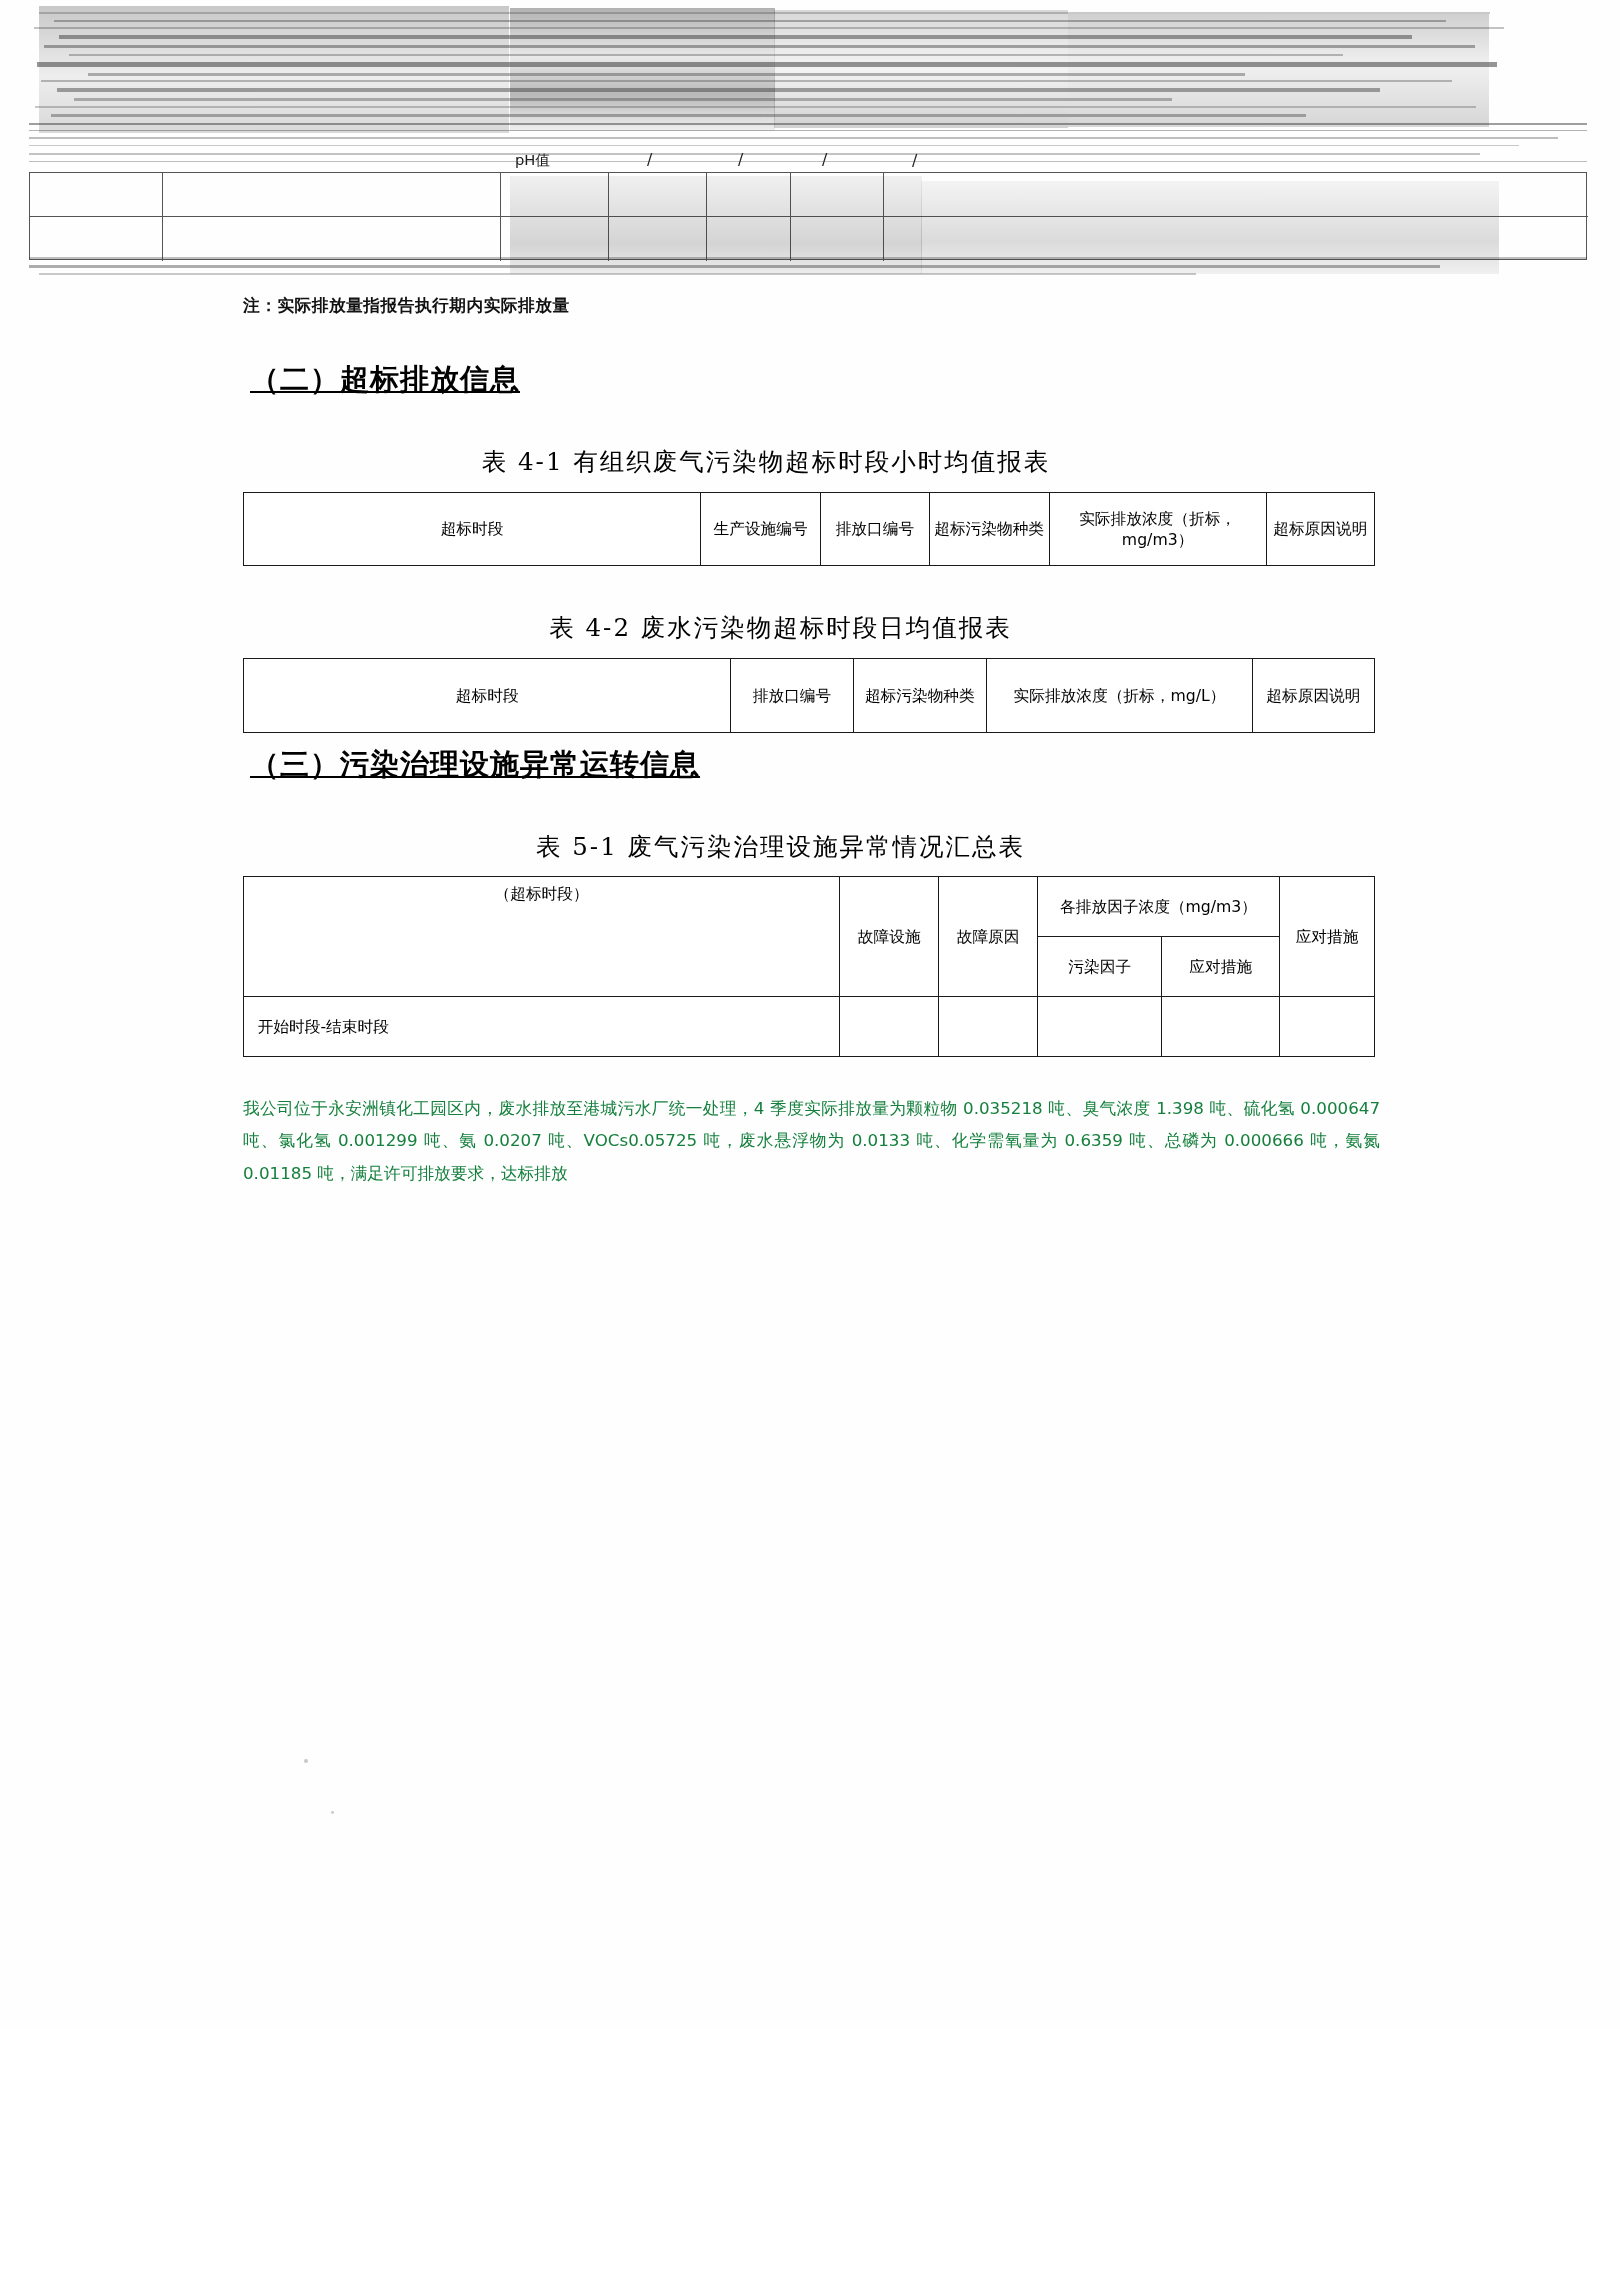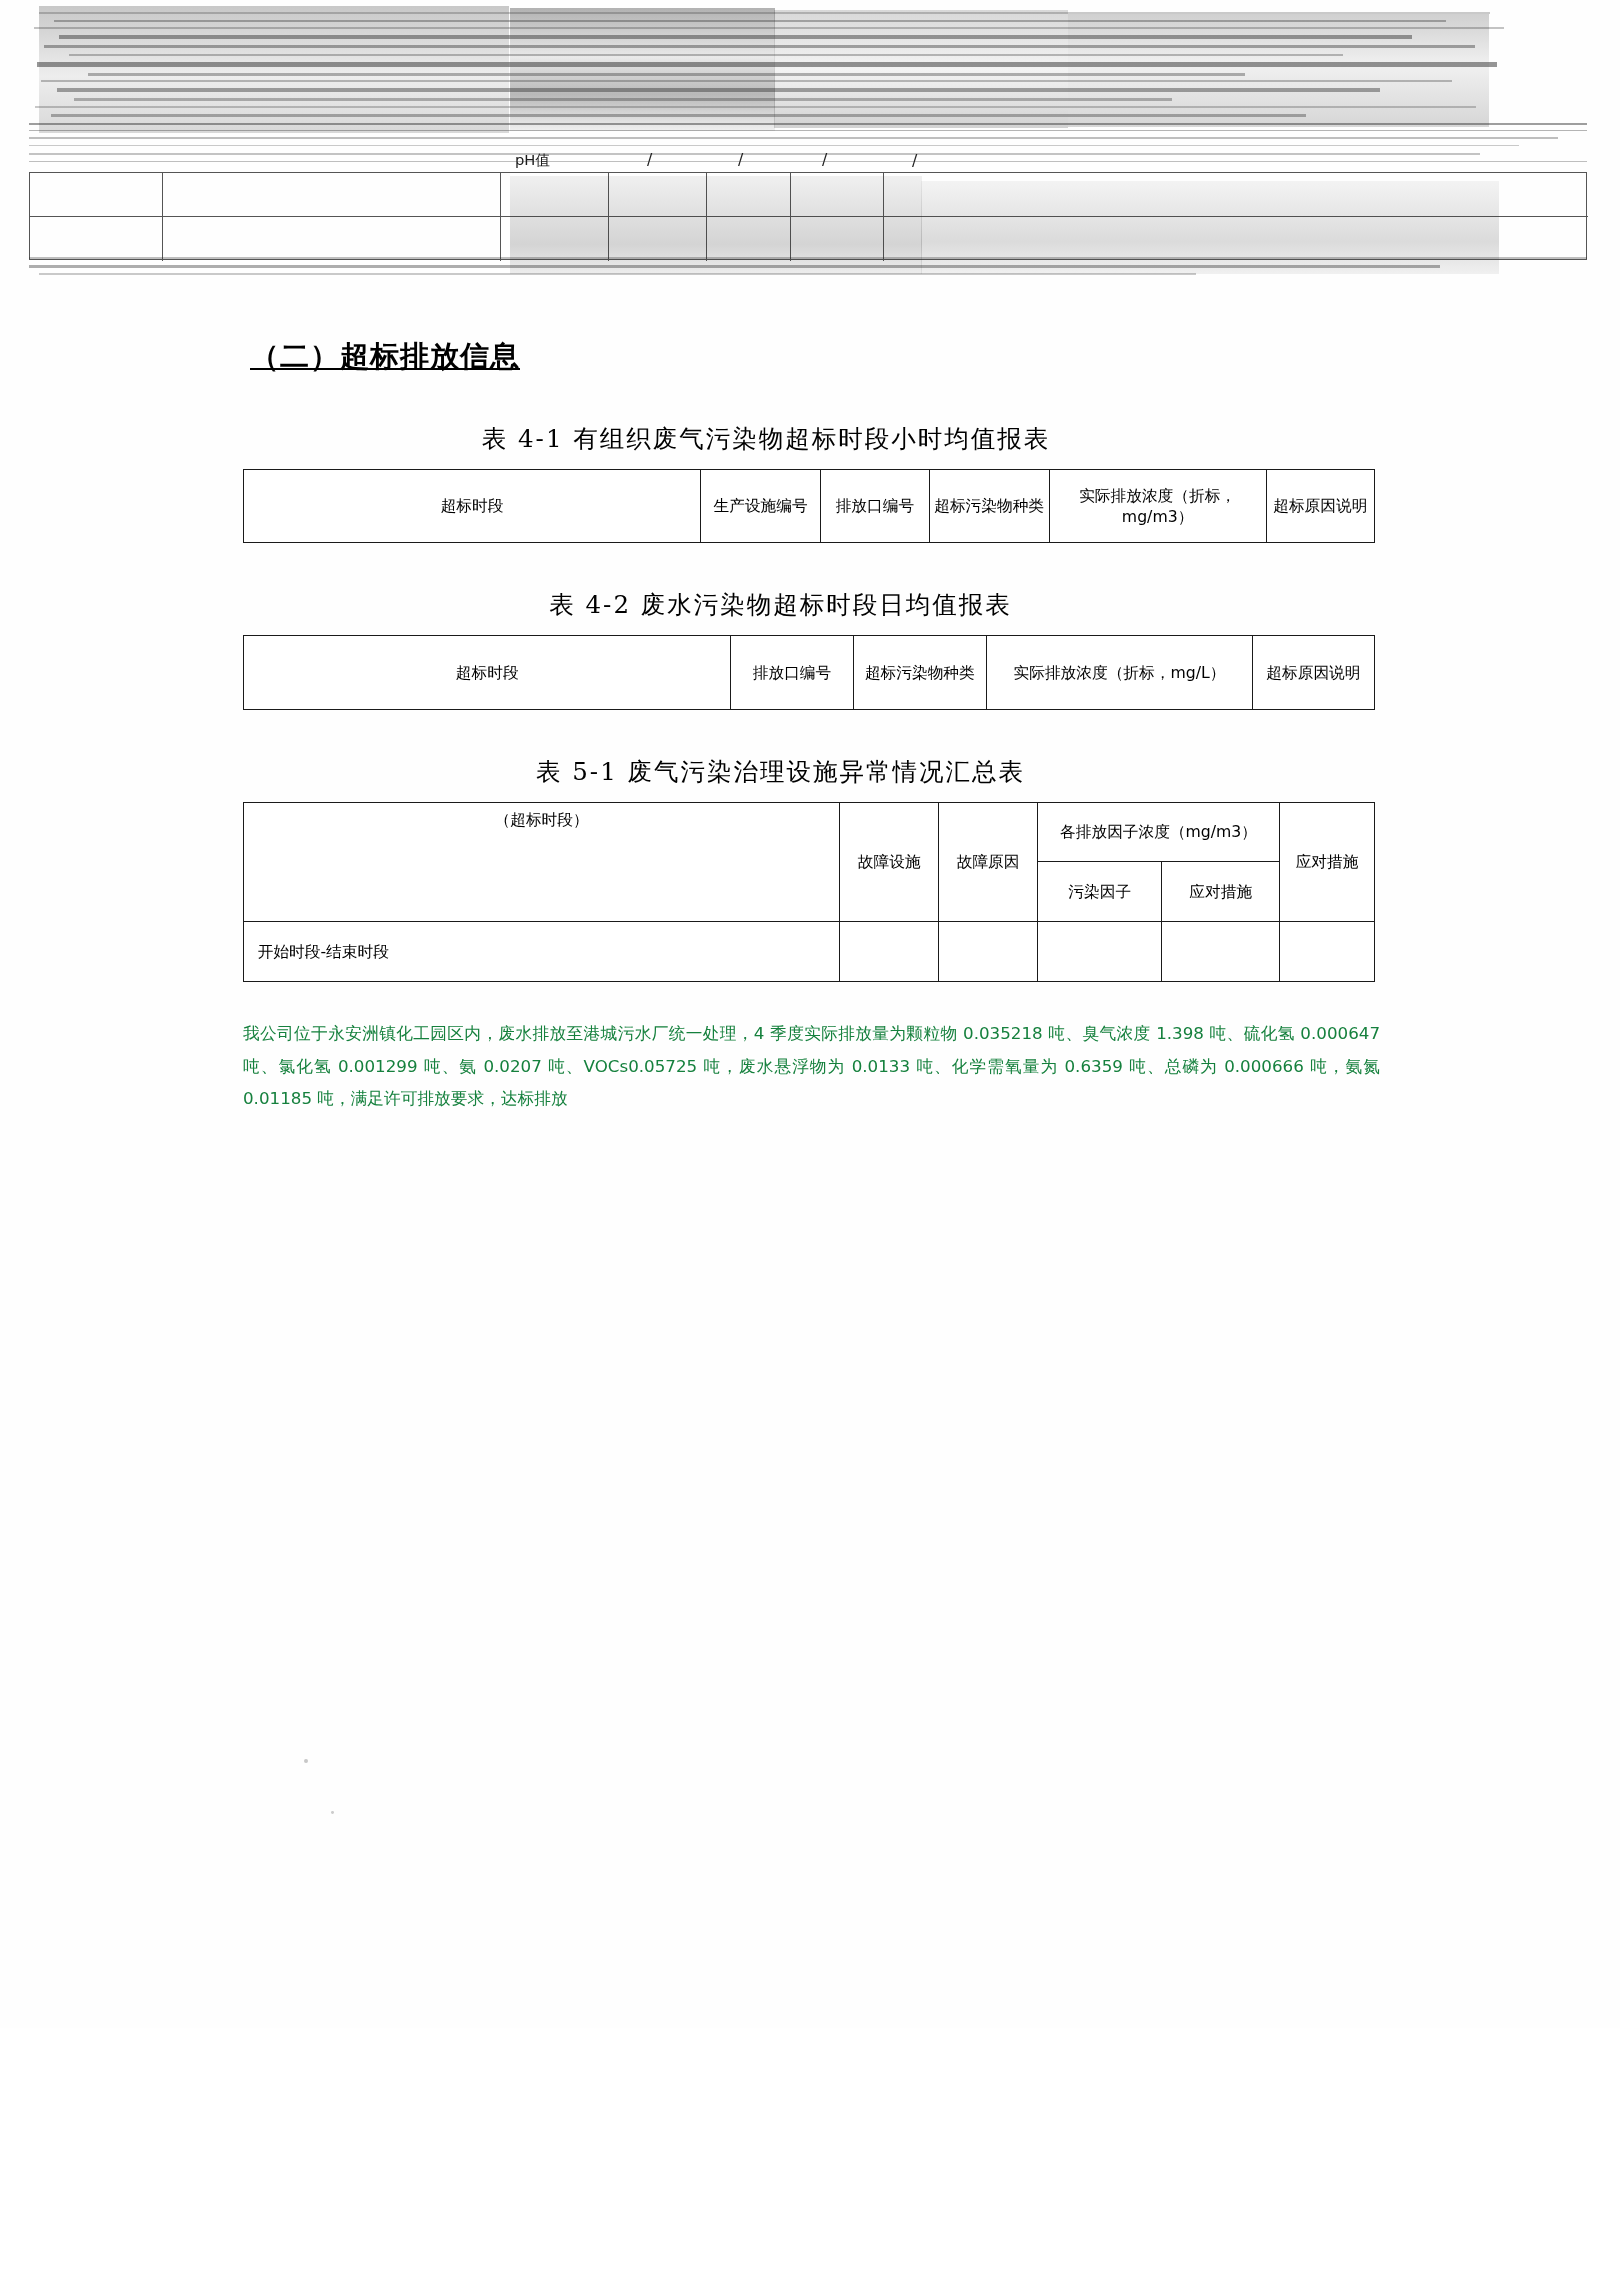--- a/index.html
+++ b/index.html
@@ -204,20 +204,21 @@
 
     <div class="smear-line" style="left:29px; top:257px; width:1558px; height:2px; opacity:.30;"></div>
     <div class="smear-line" style="left:29px; top:265px; width:1411px; height:2.9px; opacity:.38;"></div>
     <div class="smear-line" style="left:39px; top:273px; width:1157px; height:2px; opacity:.25;"></div>
     <div class="smear-block" style="left:510px; top:176px; width:412px; height:98px; background:linear-gradient(to bottom, rgba(40,40,40,.10), rgba(40,40,40,.30) 70%, rgba(40,40,40,.12));"></div>
     <div class="smear-block" style="left:921px; top:181px; width:578px; height:93px; background:linear-gradient(to bottom, rgba(45,45,45,.08), rgba(45,45,45,.26) 65%, rgba(45,45,45,.10));"></div>
   </div>
 
   <div class="content">
 
+    <p class="note">注：实际排放量指报告执行期内实际排放量</p>
 
     <h2 class="h-section">（二）超标排放信息</h2>
 
     <div class="tbl-caption c41">表 4-1  有组织废气污染物超标时段小时均值报表</div>
 
     <table class="doc" id="t41">
       <colgroup>
         <col style="width:392px">
         <col style="width:103px">
         <col style="width:93px">
@@ -251,20 +252,21 @@
         <tr>
           <td>超标时段</td>
           <td>排放口编号</td>
           <td>超标污染物种类</td>
           <td>实际排放浓度（折标，mg/L）</td>
           <td>超标原因说明</td>
         </tr>
       </tbody>
     </table>
 
+    <h2 class="h-section" style="margin-top:11.8px;">（三）污染治理设施异常运转信息</h2>
 
     <div class="tbl-caption c51">表 5-1  废气污染治理设施异常情况汇总表</div>
 
     <table class="doc" id="t51">
       <colgroup>
         <col style="width:446px">
         <col style="width:74px">
         <col style="width:74px">
         <col style="width:93px">
         <col style="width:88px">

